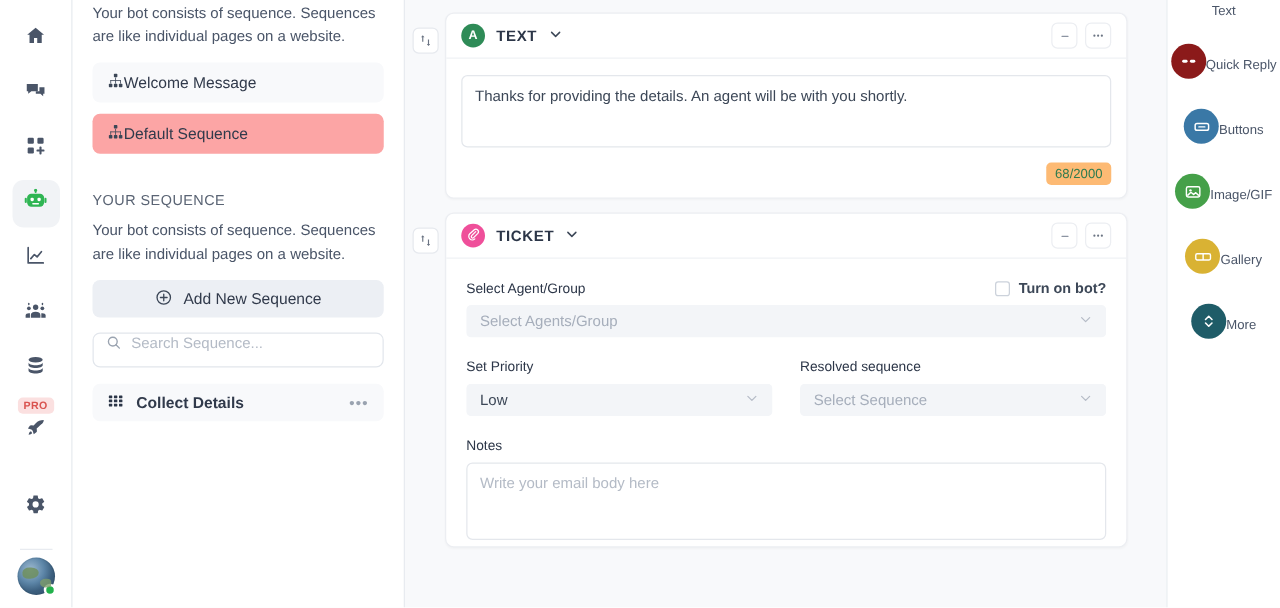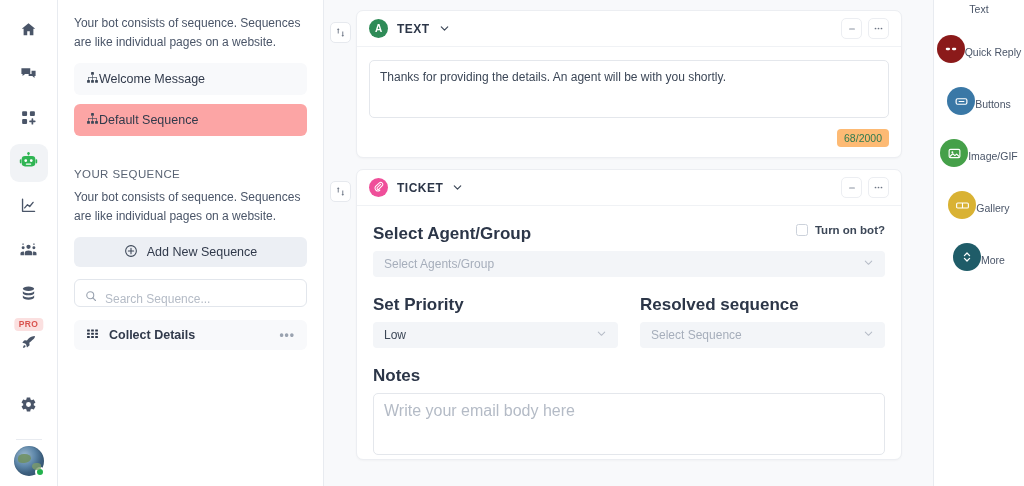--- a/index.html
+++ b/index.html
@@ -55,21 +55,21 @@
   .status-dot {
     position: absolute; right: -1px; bottom: -1px;
     width: 10px; height: 10px; border-radius: 50%;
     background: #22b14c; border: 2px solid #ffffff;
   }
 
   
   .seq-panel {
     width: 266px; flex: 0 0 266px; height: 486px;
     background: #ffffff; border-right: 1px solid #e8ebf0;
-    padding: 16px 16px; overflow: hidden;
+    padding: 3px 16px; overflow: hidden;
   }
   .seq-desc {
     font-size: 12px; color: #4a5568; line-height: 1.55;
     padding-top: 0; margin-bottom: 12px; margin-top: -2px;
   }
   .seq-item {
     display: flex; align-items: center; 
     height: 32px; padding: 0 12px; margin-bottom: 9px;
     background: #f8f9fb; border-radius: 6px;
     font-size: 12.5px; color: #313a4b; cursor: pointer;
@@ -79,21 +79,21 @@
     font-size: 11.5px; color: #5a6474; letter-spacing: .4px;
     margin: 32px 0 10px 0;
   }
   .add-seq-btn {
     display: flex; align-items: center; justify-content: center; gap: 9px;
     height: 30px; background: #eceff4; border-radius: 6px;
     font-size: 12.5px; color: #313a4b; cursor: pointer;
     margin-top: 12px; margin-bottom: 12px;
   }
   .search-box {
-    display: flex; align-items: flex-end; gap: 8px;
+    display: flex; align-items: flex-start; gap: 8px;
     height: 28px; padding: 0 10px;
     border: 1px solid #e2e6ec; border-radius: 6px; background: #fff;
     margin-bottom: 13px; cursor: text;
   }
   .search-input {
     border: none; outline: none; font-size: 12px; color: #313a4b;
     background: transparent; width: 100%;
     font-family: "Liberation Sans", sans-serif;
   }
   .search-input::placeholder { color: #b4bbc6; }
@@ -152,36 +152,36 @@
   }
 
   
   .ticket-body { padding: 18px 16px 0 16px; position: relative; }
   .bot-toggle {
     position: absolute; right: 16px; top: 18px;
     display: flex; align-items: center; gap: 7px; cursor: pointer;
   }
   .cbox { width: 12px; height: 12px; border: 1.5px solid #ccd2db; border-radius: 2.5px; background: #fff; }
   .bot-label { font-size: 11.5px; color: #3c4757; font-weight: bold; }
-  .f-label { font-size: 17px; color: #2c3648; font-weight: bold; margin-bottom: 7px; }
+  .f-label { font-size: 11px; color: #2c3648; font-weight: normal; margin-bottom: 7px; }
   .select {
     height: 26px; background: #f3f5f8; border-radius: 4px;
     display: flex; align-items: center; padding: 0 10px;
     font-size: 12px; cursor: pointer; border: 1px solid transparent;
   }
   .select .val { color: #3c4757; }
   .select .ph { color: #a6aebb; }
   .select .chev { margin-left: auto; color: #b6bcc7; }
   .f-group { margin-bottom: 18px; }
   .f-cols { display: flex; gap: 22px; }
   .f-cols > div { flex: 1; }
   .notes-area {
     width: 100%; height: 62px; resize: none;
     border: 1px solid #e4e7ec; border-radius: 5px;
-    padding: 8px 10px; font-size: 16px; color: #3c4757;
+    padding: 8px 10px; font-size: 12px; color: #3c4757;
     font-family: "Liberation Sans", sans-serif; outline: none;
   }
   .notes-area::placeholder { color: #b4bbc6; }
 
   
   .palette {
     width: 91px; flex: 0 0 91px; height: 486px;
     background: #ffffff; border-left: 1px solid #e8ebf0;
     display: flex; flex-direction: column; align-items: center;
     padding-top: 0; overflow: hidden;

